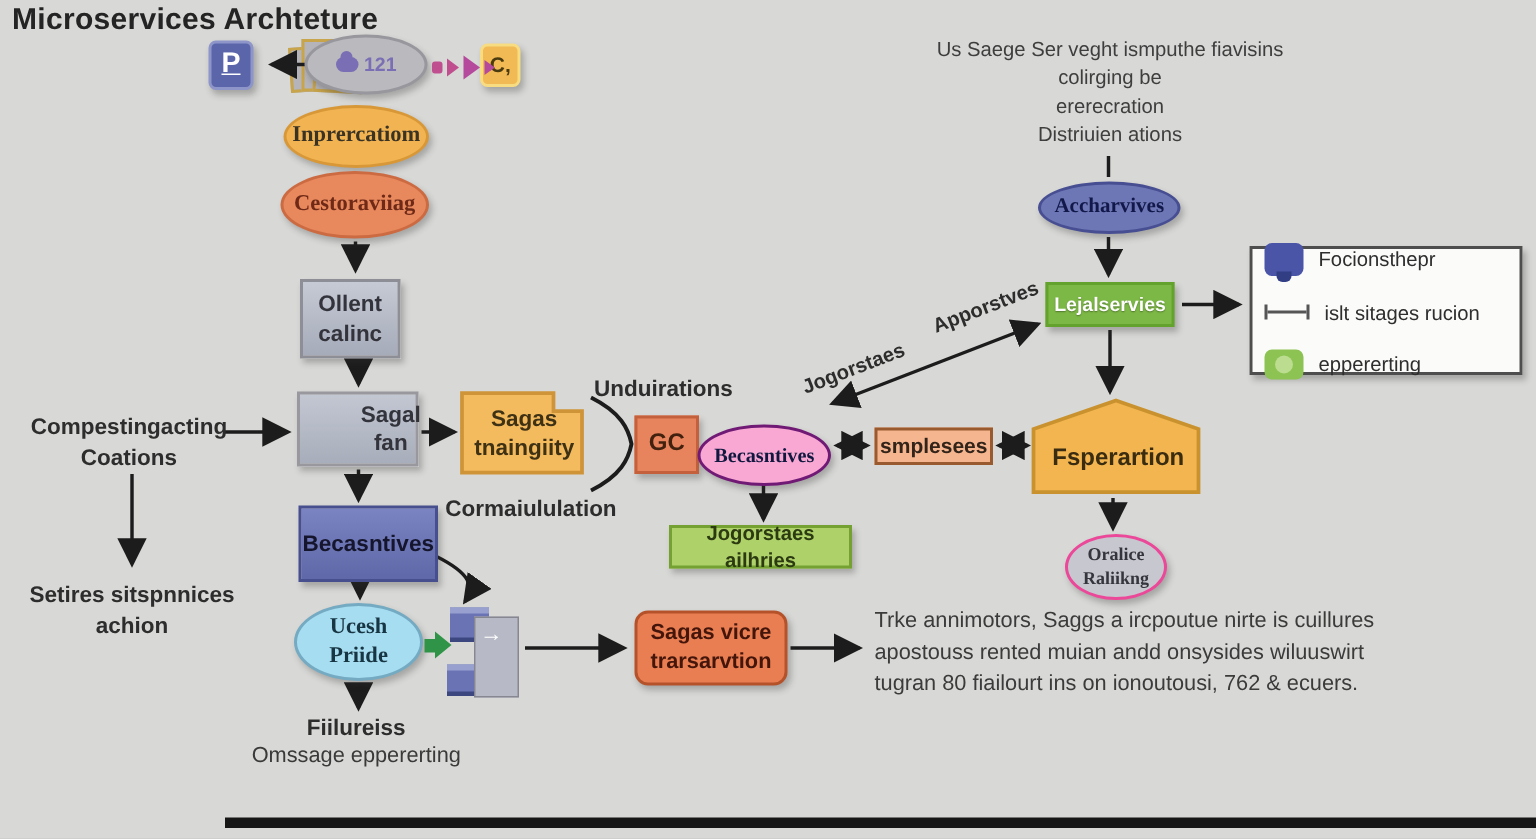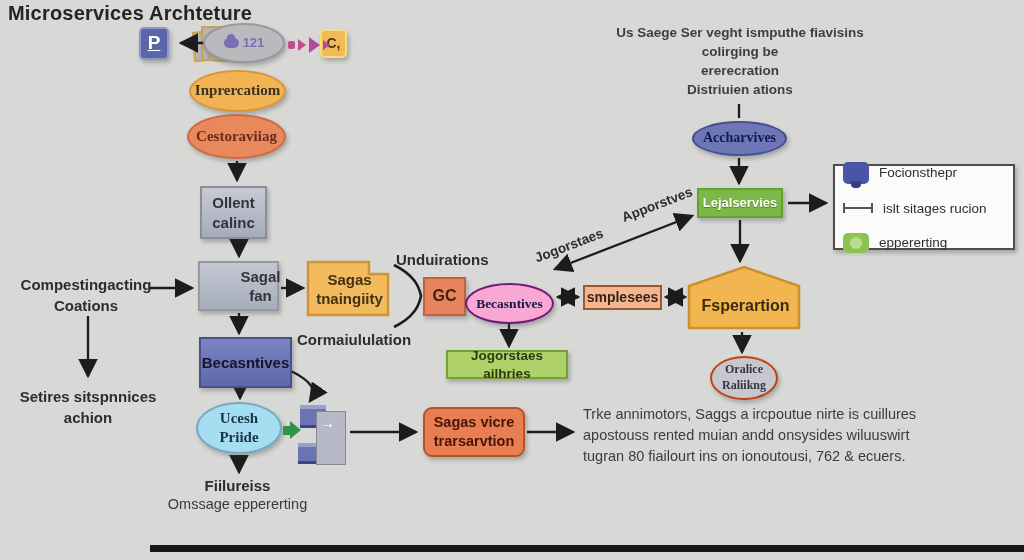--- a/index.html
+++ b/index.html
@@ -45,42 +45,42 @@
   .sagal{left:198px;top:261px;width:81px;height:50px;background:linear-gradient(#c2c7d2,#a8adbb);
          border:2px solid #98989e;color:#33333b;font-size:15px;padding-left:44px;}
   .reipbantion{left:199px;top:337px;width:93px;height:51px;background:linear-gradient(#7a84c2,#5f68a8);
                border:2px solid #474f8e;color:#15152d;font-size:15px;}
   .ucesh{left:196px;top:402px;width:86px;height:52px;background:#a6ddf1;border:2px solid #74aac2;color:#173542;font-size:15px;}
 
   .gc{left:423px;top:277px;width:43px;height:39px;background:#e8845d;border:2px solid #c4613c;color:#42210e;font-size:16px;}
   .becasntives{left:465px;top:283px;width:89px;height:41px;background:#f9a8d4;border:2px solid #701a75;color:#101840;font-size:13.5px;}
   .smplesees{left:583px;top:285px;width:79px;height:25px;background:#f5b68f;border:2px solid #9a5a30;color:#33241a;font-size:14px;}
   .setortivot{left:446px;top:350px;width:122px;height:29px;background:#aed169;border:2px solid #74a132;color:#2b3a10;font-size:13.5px;}
-  .oralice{left:710px;top:356px;width:68px;height:44px;background:#c7c7cf;border:2px solid #c2410c;color:#35353d;font-size:12px;}
+  .oralice{left:710px;top:356px;width:68px;height:44px;background:#c7c7cf;border:2px solid #ec4899;color:#35353d;font-size:12px;}
   .accharvives{left:692px;top:121px;width:95px;height:35px;background:#6e77b6;border:2px solid #474f92;color:#12194a;font-size:14px;}
   .lejalservies{left:697px;top:188px;width:86px;height:30px;background:#7cb845;border:2px solid #64a22e;
                 color:#fff;font-size:13px;text-shadow:0 1px 1px rgba(0,0,0,.35);}
   .sagasvicre{left:423px;top:407px;width:102px;height:50px;background:#e87e52;border:2px solid #b5522a;
               border-radius:9px;color:#44150a;font-size:14.5px;}
 
   
   .svgnode{position:absolute;z-index:5;}
   .foldertext{left:308px;top:267px;width:83px;color:#3f3214;font-size:15px;z-index:6;background:none;border:none;}
   .pentatext{left:688px;top:292px;width:115px;color:#3a2c10;font-size:16px;z-index:6;background:none;border:none;}
 
   
   .compesting{left:2px;top:274px;width:168px;font-size:15px;line-height:1.4;}
   .setires{left:2px;top:386px;width:172px;font-size:15px;line-height:1.4;}
   .cormai{left:294px;top:331px;width:120px;font-size:15px;}
   .undu{left:396px;top:251px;width:100px;font-size:15px;text-align:left;}
   .jogor{left:533px;top:238px;font-size:13.5px;transform:rotate(-21deg);}
   .appor{left:620px;top:197px;font-size:13.5px;transform:rotate(-21deg);}
   .fiilureiss{left:165px;top:477px;width:145px;font-size:15px;}
   .omssage{left:130px;top:496px;width:215px;font-size:14.5px;font-weight:500;color:#3a3a3a;}
-  .toprtext{left:565px;top:24px;width:350px;font-size:13.5px;font-weight:700;color:#3e3e3e;line-height:1.4;text-align:center;white-space:pre-line;z-index:4;position:absolute;}
+  .toprtext{left:565px;top:24px;width:350px;font-size:13.5px;font-weight:400;color:#3e3e3e;line-height:1.4;text-align:center;white-space:pre-line;z-index:4;position:absolute;}
   .bottomnote{left:583px;top:404px;width:430px;font-size:14.5px;font-weight:500;color:#3b3b3b;line-height:1.45;text-align:left;white-space:pre-line;z-index:4;position:absolute;}
 
   
   .legend{left:833px;top:164px;width:182px;height:86px;background:#fbfbfa;border:2px solid #4e4e4e;z-index:5;
           display:flex;flex-direction:column;justify-content:center;gap:17px;padding:6px 8px;}
   .lrow{display:flex;align-items:center;gap:10px;height:22px;}
   .licon{width:26px;display:flex;align-items:center;justify-content:center;flex:0 0 26px;}
   .lblue{height:22px;background:#4a55a8;border-radius:5px;position:relative;}
   .lblue i{position:absolute;bottom:-4px;left:8px;width:10px;height:7px;background:#323e84;border-radius:0 0 4px 4px;}
   .lbracket{height:10px;border-left:2px solid #555;border-right:2px solid #555;position:relative;}

